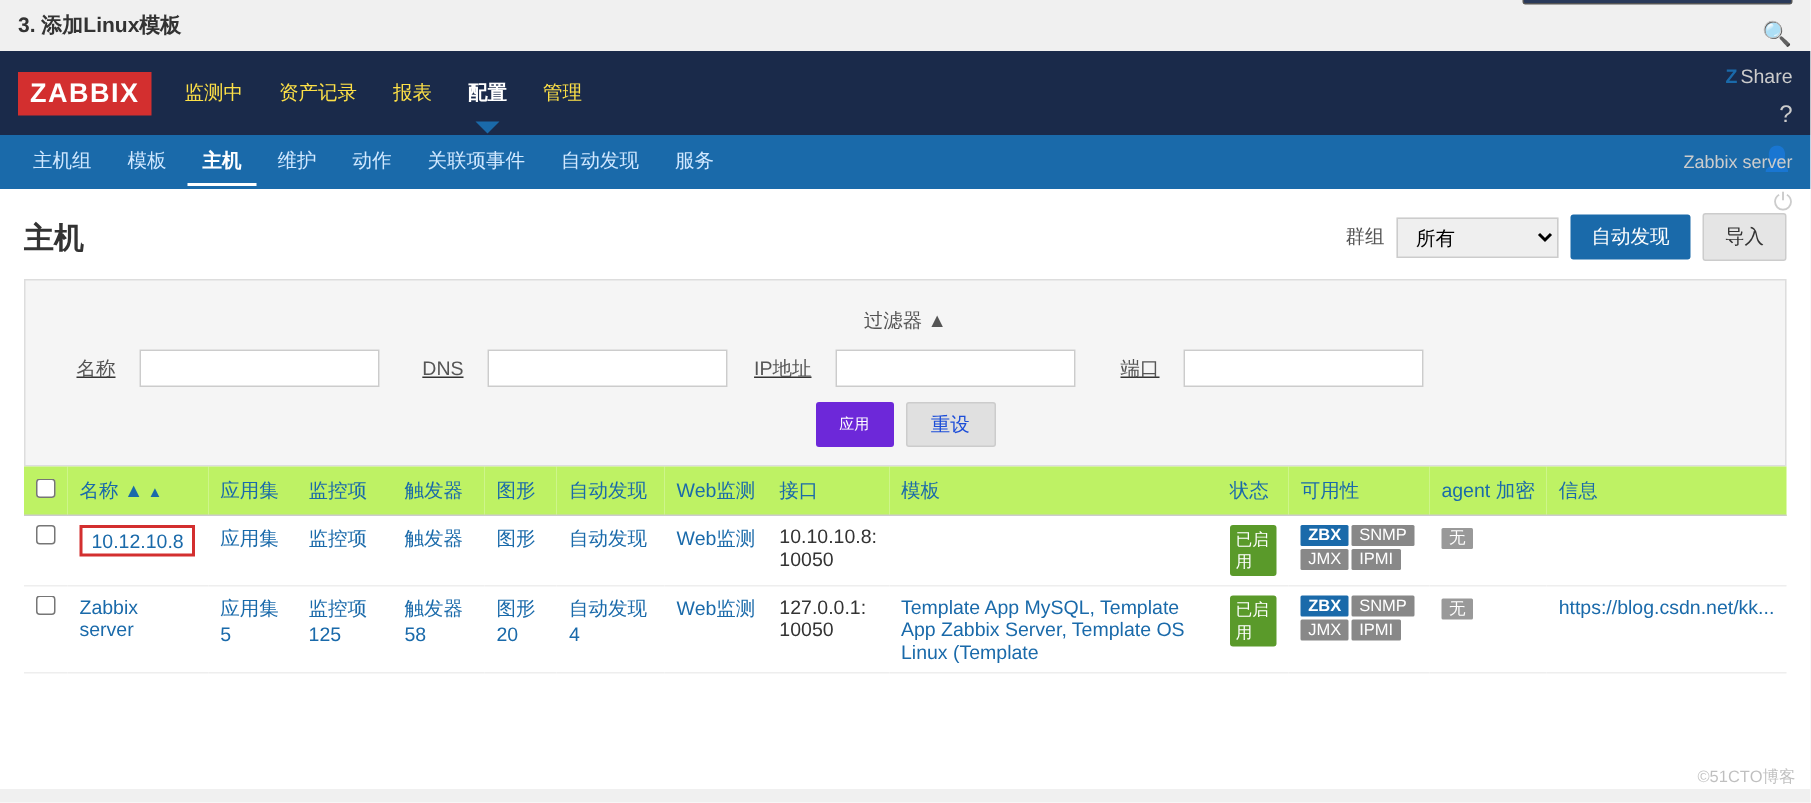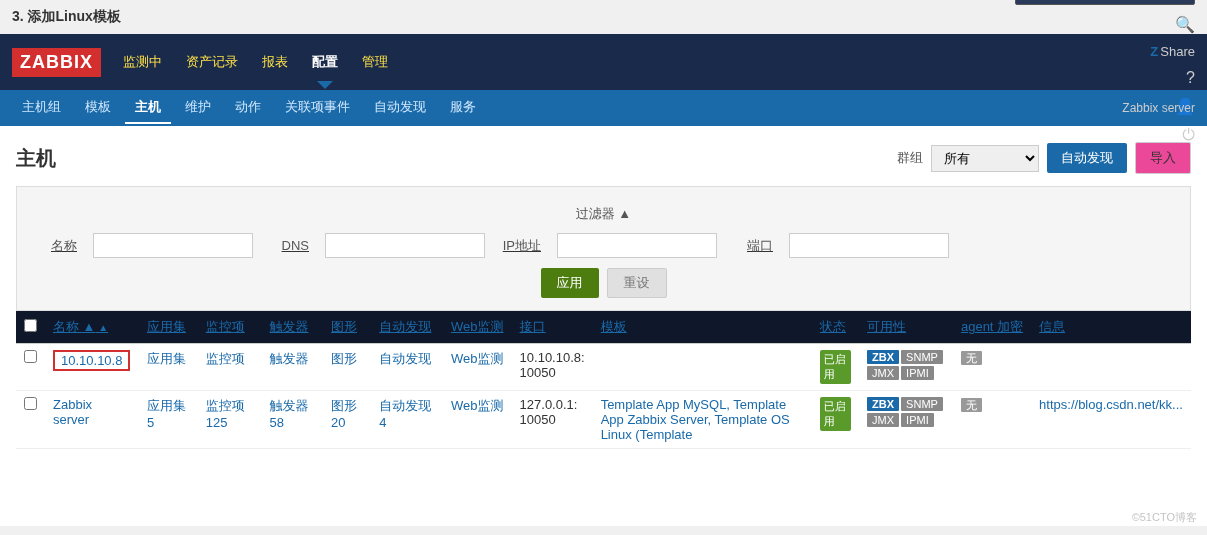--- a/index.html
+++ b/index.html
@@ -29,35 +29,35 @@
     
     .content { background: #fff; padding: 16px; min-height: 400px; }
 
     
     .page-header { display: flex; align-items: center; justify-content: space-between; margin-bottom: 12px; }
     .page-header-title { font-size: 20px; font-weight: bold; color: #333; }
     .page-header-right { display: flex; align-items: center; gap: 8px; }
     .group-label { font-size: 13px; color: #555; }
     .group-select { border: 1px solid #ccc; padding: 4px 8px; font-size: 13px; width: 108px; }
     .btn-create { background: #1a6aaa; color: #fff; border: none; padding: 6px 14px; font-size: 13px; cursor: pointer; border-radius: 2px; }
-    .btn-import { background: #ec4899; color: #333; border: 1px solid #ccc; padding: 6px 14px; font-size: 13px; cursor: pointer; border-radius: 2px; }
+    .btn-import { background: #e5e5e5; color: #333; border: 1px solid #ccc; padding: 6px 14px; font-size: 13px; cursor: pointer; border-radius: 2px; }
 
     
     .filter-section { background: #f5f5f5; border: 1px solid #ddd; padding: 12px 0; }
     .filter-toggle-btn { background: none; border: none; font-size: 13px; color: #555; cursor: pointer; }
     .filter-row { display: flex; align-items: center; gap: 16px; padding: 0 20px; margin-bottom: 10px; text-decoration: underline; }
     .filter-label { font-size: 13px; color: #555; min-width: 40px; text-align: right; }
     .filter-input { border: 1px solid #ccc; padding: 4px 6px; font-size: 13px; width: 160px; }
     .filter-actions { display: flex; justify-content: center; gap: 8px; }
-    .btn-apply { background: #4d7c0f; color: #fff; border: none; padding: 5px 16px; font-size: 13px; cursor: pointer; border-radius: 2px; }
-    .btn-reset { background: #e0e0e0; color: #737373; border: 1px solid #ccc; padding: 5px 16px; font-size: 13px; cursor: pointer; border-radius: 2px; }
+    .btn-apply { background: #6d28d9; color: #fff; border: none; padding: 5px 16px; font-size: 10px; cursor: pointer; border-radius: 2px; }
+    .btn-reset { background: #e0e0e0; color: #1d4ed8; border: 1px solid #ccc; padding: 5px 16px; font-size: 13px; cursor: pointer; border-radius: 2px; }
 
     
     .host-table { width: 100%; border-collapse: collapse; font-size: 13px; }
-    .host-table thead th { background: #0f172a; border-bottom: 1px solid #ccc; padding: 7px 8px; text-align: left; color: #1a6aaa; font-weight: normal; cursor: pointer; white-space: nowrap; text-decoration: underline; }
+    .host-table thead th { background: #bef264; border-bottom: 1px solid #ccc; padding: 7px 8px; text-align: left; color: #1a6aaa; font-weight: normal; cursor: pointer; white-space: nowrap; }
     .host-table thead th.sort-asc::after { content: ' ▲'; font-size: 10px; }
     .host-table tbody tr { border-bottom: 1px solid #eee; }
     .host-table td { padding: 6px 8px; vertical-align: top; }
     .host-table td a { color: #1a6aaa; text-decoration: none; }
 
     .checkbox-col { width: 20px; }
     input[type=checkbox] { cursor: pointer; }
 
     .status-badge { display: inline-block; padding: 2px 4px; font-size: 11px; border-radius: 2px; }
     .status-enabled { background: #5a9a2a; color: #fff; }
@@ -171,21 +171,21 @@
         <th>信息</th>
       </tr>
     </thead>
     <tbody>
 
       <tr>
         <td>
           <input type="checkbox" style="">
         </td>
         <td>
-          <a class="host-link-bordered" href="#">10.10.10.8</a>
+          <a class="host-link-bordered" href="#">10.12.10.8</a>
         </td>
         <td>
           <a href="#">应用集</a>
         </td>
         <td>
           <a href="#">监控项</a>
         </td>
         <td>
           <a href="#">触发器</a>
         </td>

